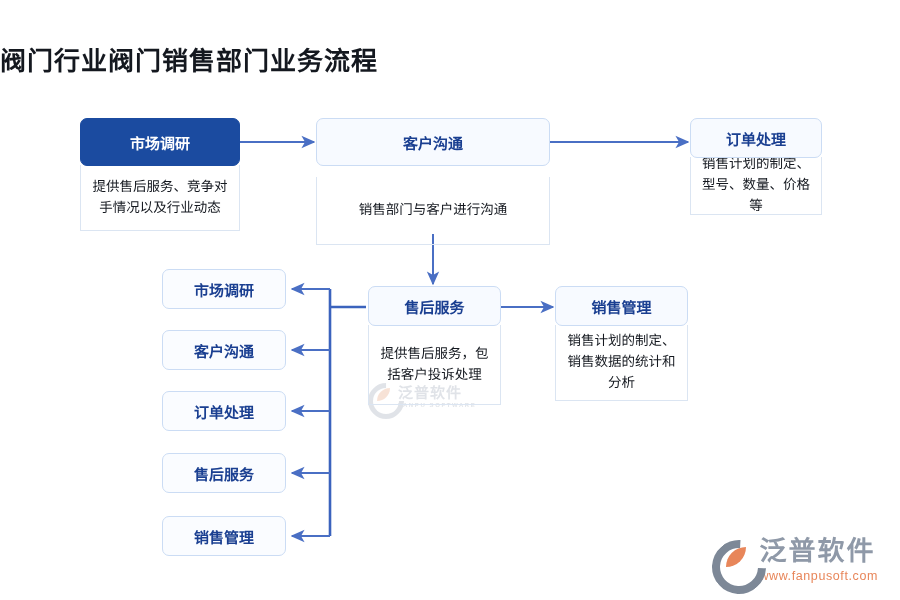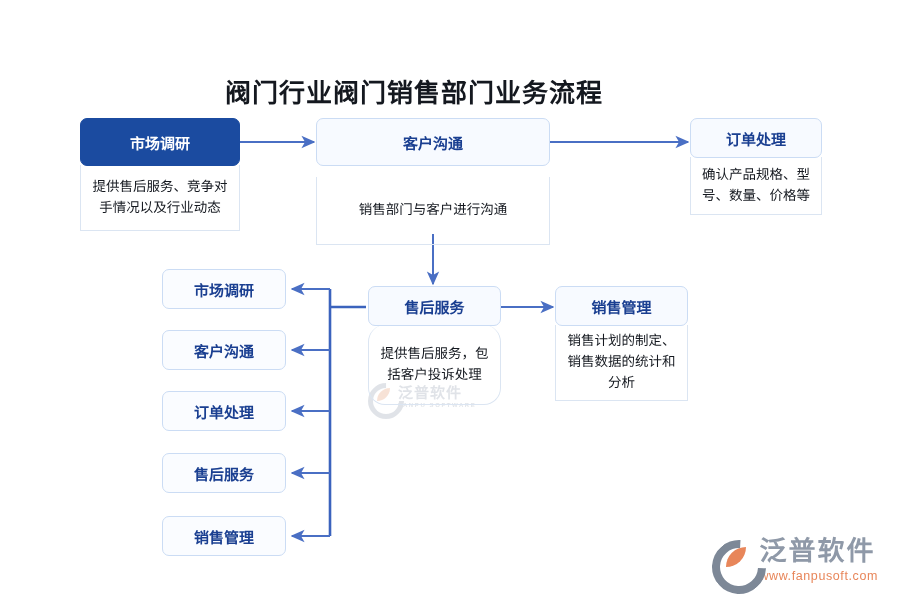--- a/index.html
+++ b/index.html
@@ -9,26 +9,24 @@
     background:#ffffff;
     font-family:"Liberation Sans","DejaVu Sans",sans-serif;
     overflow:hidden;
     position:relative;
   }
   #stage{position:absolute;left:0;top:0;width:900px;height:600px;}
 
   
   #title{
     position:absolute;left:0;top:40px;width:828px;
-    text-align:center;
     font-size:26px;font-weight:bold;
     color:#14181f;
     letter-spacing:1px;
     white-space:nowrap;
-    margin-top:32px;
   }
 
   
   #wires{position:absolute;left:0;top:0;width:900px;height:600px;pointer-events:none;}
 
   
   .wm{
     position:absolute;
     display:flex;align-items:center;
     opacity:.30;
@@ -170,27 +168,27 @@
   <div class="node" style="left:316px;top:118px;width:234px;">
     <div class="hd light" style="height:48px;">客户沟通</div>
     <div class="bd" style="height:68px;margin-top:11px;">
       <span>销售部门与客户进行沟通</span>
     </div>
   </div>
 
   <div class="node" style="left:690px;top:118px;width:132px;">
     <div class="hd light" style="height:40px;">订单处理</div>
     <div class="bd" style="height:58px;">
-      <span>确认产品规格、型号、数量、价格等</span>
+      <span>销售计划的制定、型号、数量、价格等</span>
     </div>
   </div>
 
   <div class="node" style="left:368px;top:286px;width:133px;">
     <div class="hd light" style="height:40px;">售后服务</div>
-    <div class="bd" style="height:80px;border-radius:17px;">
+    <div class="bd" style="height:80px;">
       <span>提供售后服务，包括客户投诉处理</span>
     </div>
   </div>
 
   <div class="node" style="left:555px;top:286px;width:133px;">
     <div class="hd light" style="height:40px;">销售管理</div>
     <div class="bd" style="height:76px;">
       <span>销售计划的制定、销售数据的统计和分析</span>
     </div>
   </div>

